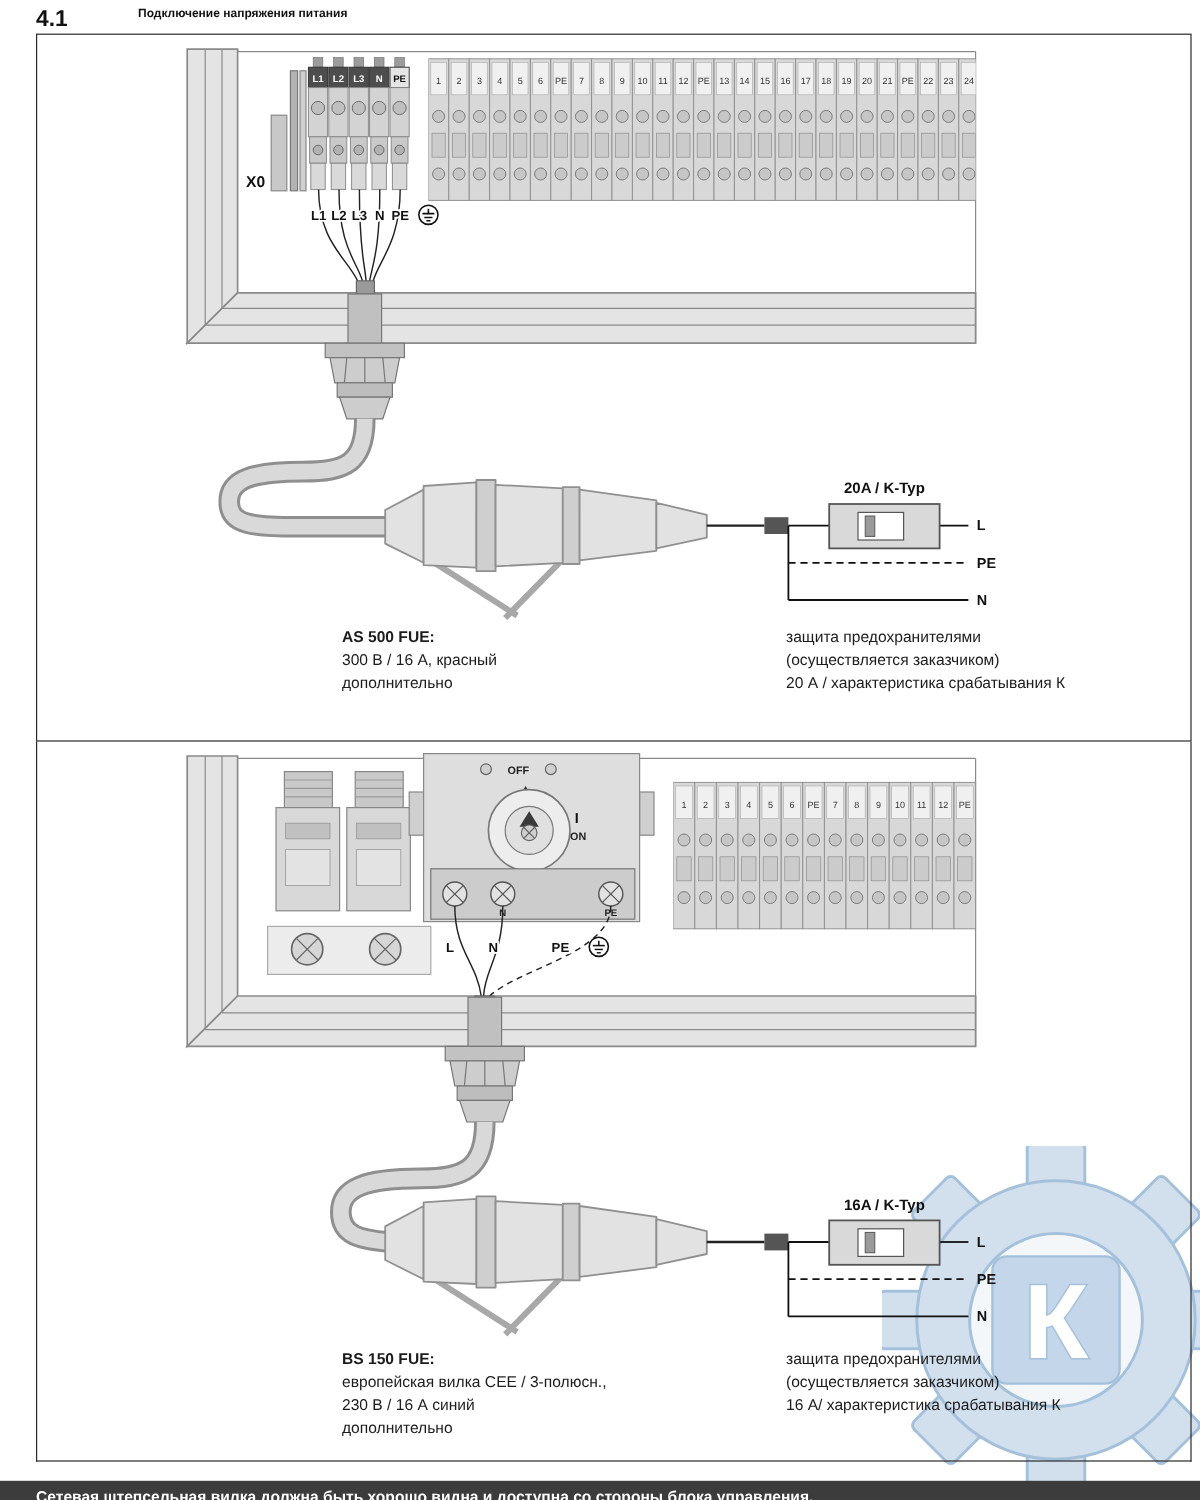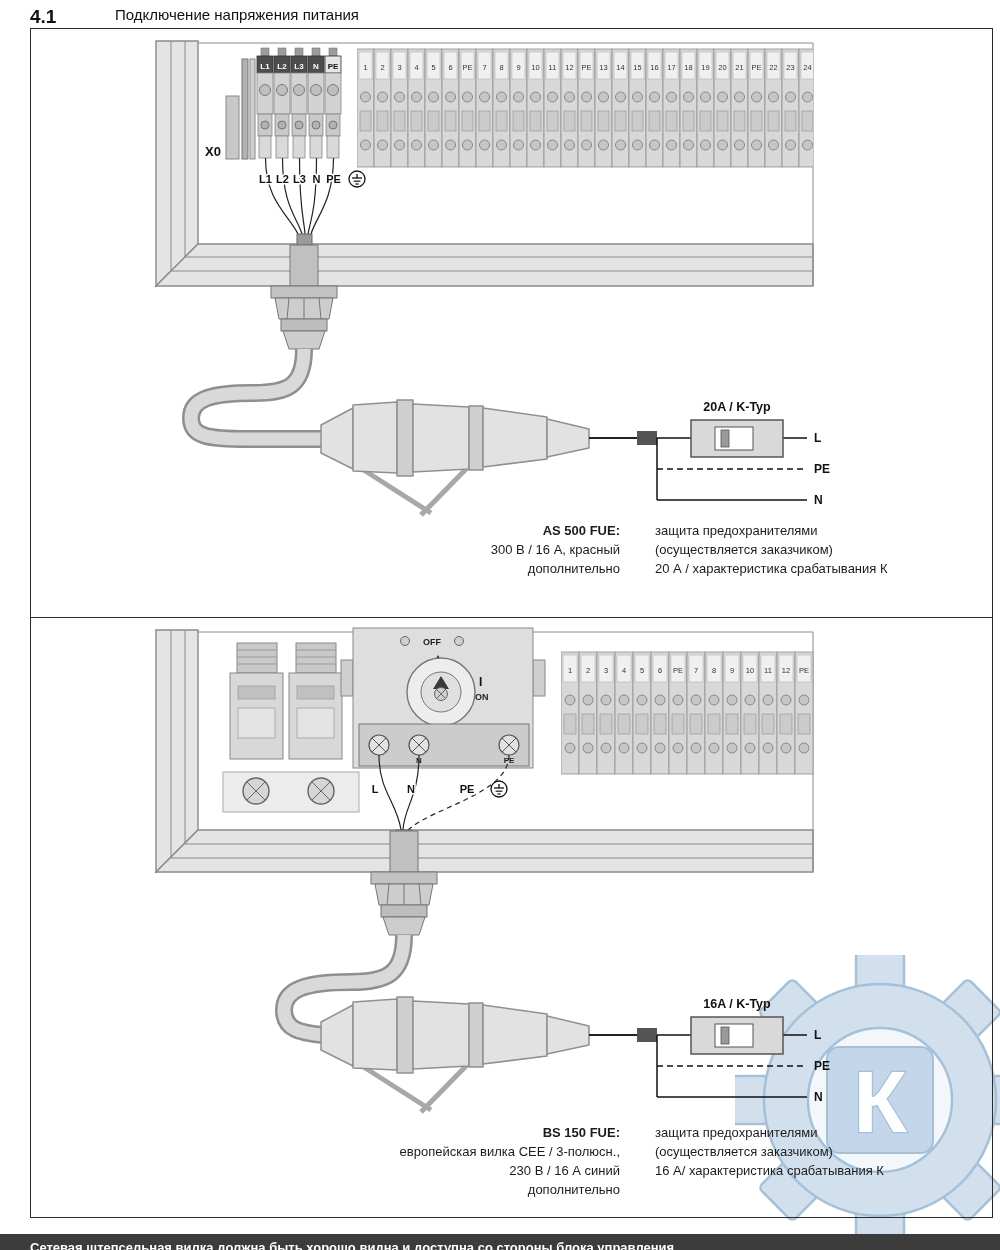--- a/index.html
+++ b/index.html
@@ -1,28 +1,28 @@
 <!DOCTYPE html>
 <html><head>
 <meta charset="utf-8">
 <style>
   html,body{margin:0;padding:0;background:#fff;}
   .page{position:relative;width:1000px;height:1250px;background:#fff;overflow:hidden;
         font-family:"Liberation Sans",sans-serif;color:#111;}
   .page-header{position:absolute;top:6px;left:0;width:100%;height:22px;}
   .sec-num{position:absolute;left:30px;top:0;font-weight:bold;font-size:19px;}
-  .sec-title{position:absolute;left:115px;top:0;font-weight:normal;font-size:15px;}
+  .sec-title{position:absolute;left:115px;top:0;font-weight:bold;font-size:10px;}
   .panel{position:absolute;left:30px;width:963px;box-sizing:border-box;border:1px solid #2a2a2a;z-index:2;}
   .panel-top{top:28px;height:590px;}
   .panel-bottom{top:618px;height:600px;border-top:none;}
   .panel svg.diagram{position:absolute;left:0;top:0;}
   svg{font-family:"Liberation Sans",sans-serif;}
   .caption{position:absolute;font-size:13px;line-height:19px;color:#1c1c1c;}
   .caption .cap-title{font-weight:bold;}
-  .caption-left{left:254px;top:492px;width:335px;text-align:right;}
+  .caption-left{left:254px;top:492px;width:335px;}
   .caption-right{left:624px;top:492px;width:336px;}
   .panel-bottom .caption-left,.panel-bottom .caption-right{top:505px;}
   .footer-bar{position:absolute;left:0;top:1222px;width:1000px;height:27px;background:#3c3c3c;z-index:6;margin-top:12px;}
   .footer-bar span{display:block;padding-left:30px;line-height:27px;color:#fff;font-weight:bold;font-size:13px;}
   .watermark{position:absolute;left:735px;top:955px;width:265px;height:295px;z-index:1;opacity:.8;pointer-events:none;}
   
   .t-bold12{font-weight:bold;font-size:12px;fill:#111;}
   .t-fuse{font-weight:bold;font-size:12.5px;fill:#111;}
   .t-x0{font-weight:bold;font-size:13px;fill:#111;}
   .t-tiny{font-weight:bold;font-size:9px;fill:#222;}

